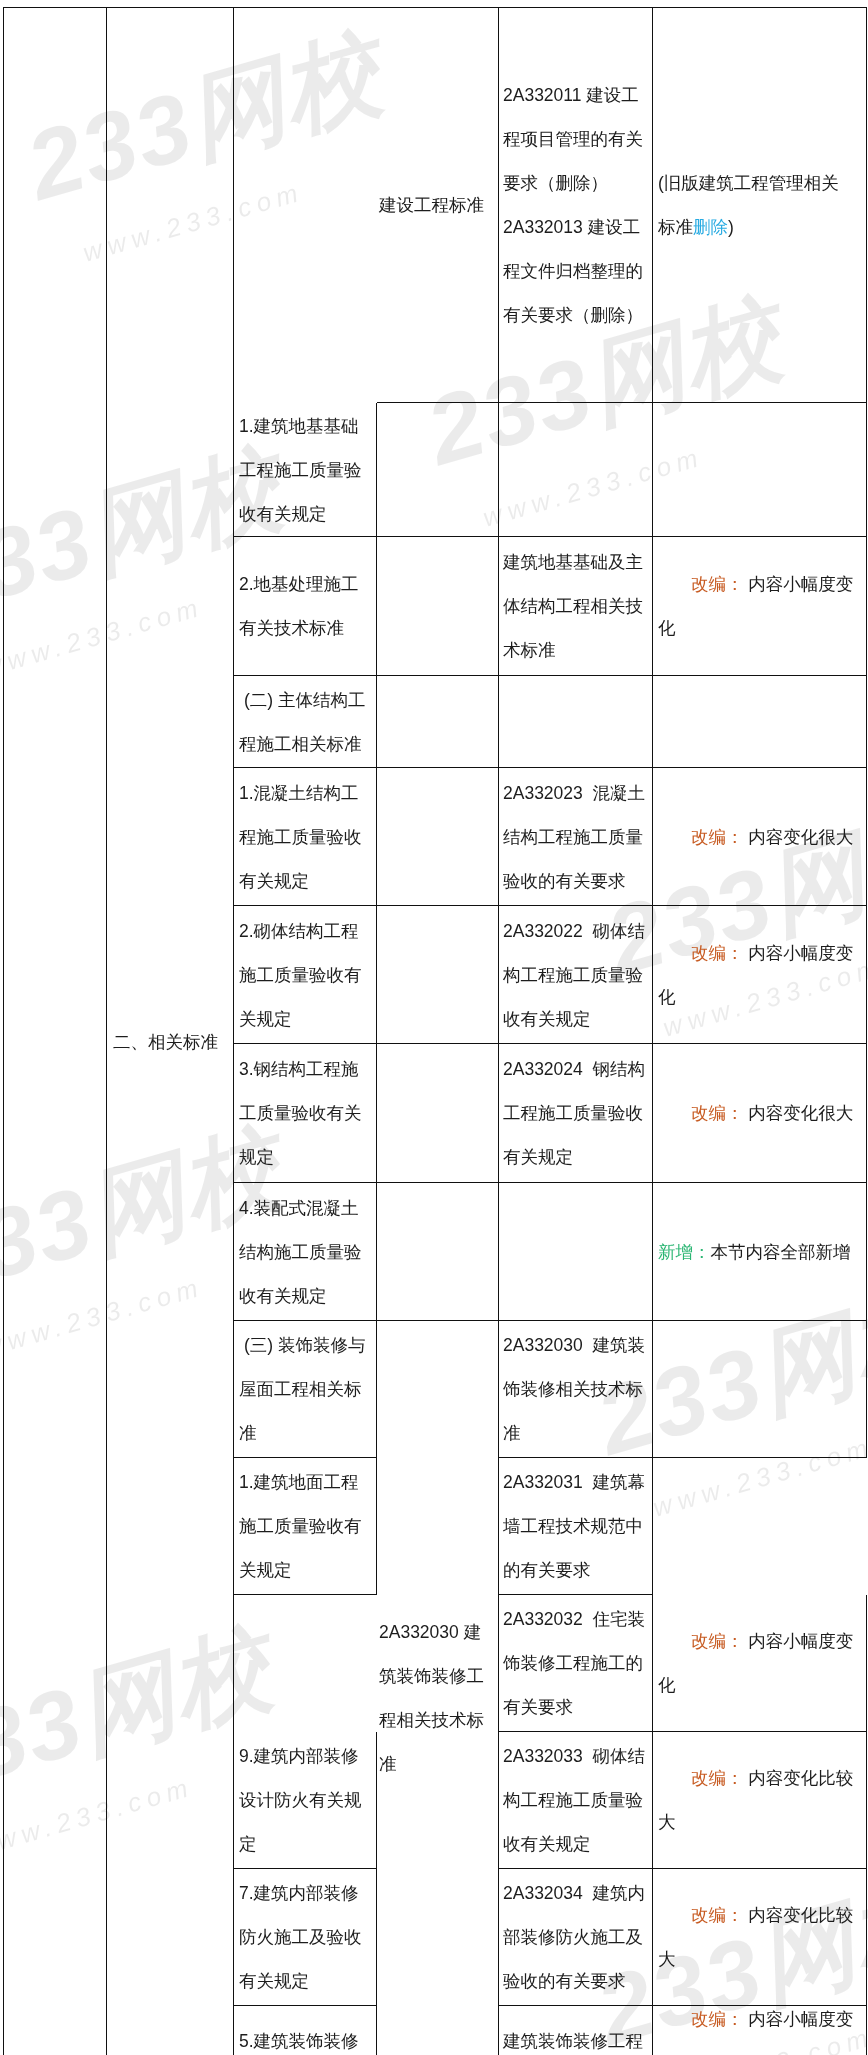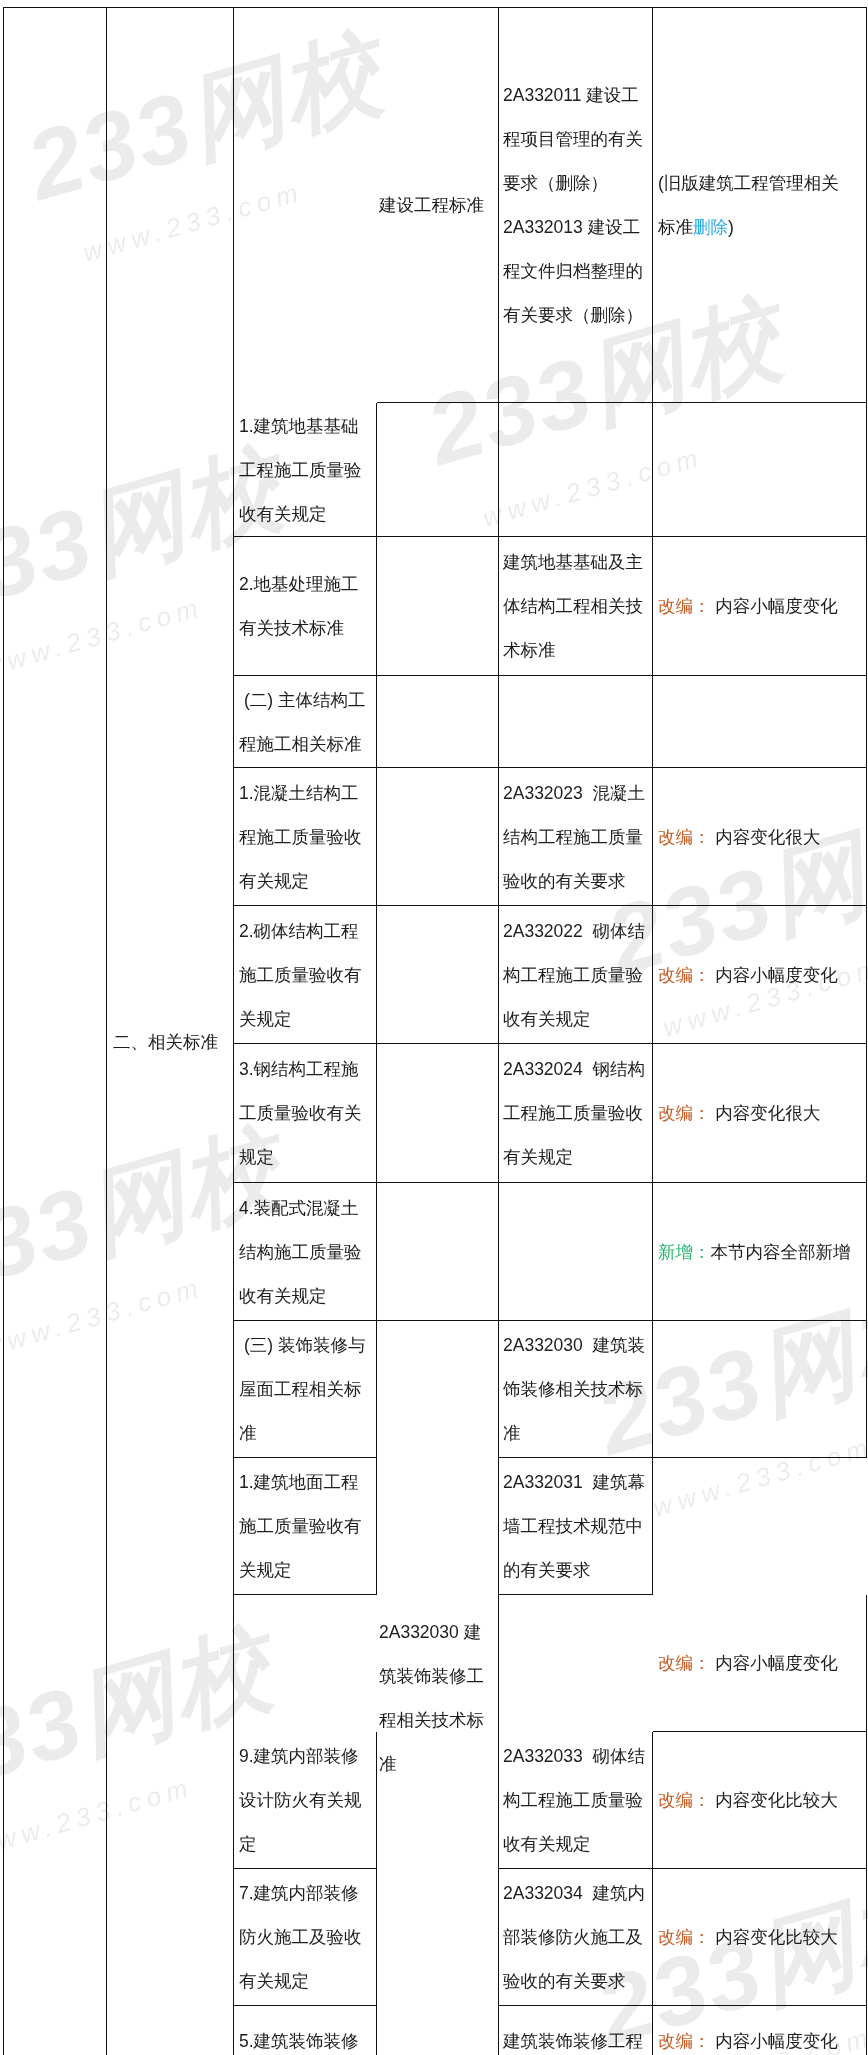--- a/index.html
+++ b/index.html
@@ -24,21 +24,21 @@
     border-right:1.5px solid #111;border-bottom:1.5px solid #111;
     display:flex;flex-direction:column;justify-content:center;
     overflow:hidden;white-space:pre-wrap;word-break:break-all;
     padding:0 4px;box-sizing:border-box;
   }
   .c2{padding:0 6px;}
   .c3{padding:0 5px;}
   .c4{padding:0 2px;white-space:pre-line;}
   .c5{padding:0 0 0 4px;}
   .c6{padding:0 10px 0 5px;}
-  .tag-orange{color:#c75b22;}
+  .tag-orange{color:#c75b22;margin-left:33px;}
   .tag-green{color:#2bb673;}
   .blue{color:#29abe2;}
 </style>
 </head>
 <body>
 
 <div class="page">
 
   <div class="wm" style="left:30px;top:55px">
     <div class="wm-big">233网校</div>
@@ -110,20 +110,21 @@
     </div>
     <div class="c c5" style="grid-column:5;grid-row:2"></div>
     <div class="c c5" style="grid-column:5;grid-row:3">建筑地基基础及主体结构工程相关技术标准</div>
     <div class="c c5" style="grid-column:5;grid-row:4"></div>
     <div class="c c5" style="grid-column:5;grid-row:5">2A332023  混凝土结构工程施工质量验收的有关要求</div>
     <div class="c c5" style="grid-column:5;grid-row:6">2A332022  砌体结构工程施工质量验收有关规定</div>
     <div class="c c5" style="grid-column:5;grid-row:7">2A332024  钢结构工程施工质量验收有关规定</div>
     <div class="c c5" style="grid-column:5;grid-row:8"></div>
     <div class="c c5" style="grid-column:5;grid-row:9">2A332030  建筑装饰装修相关技术标准</div>
     <div class="c c5" style="grid-column:5;grid-row:10">2A332031  建筑幕墙工程技术规范中的有关要求</div>
+    <div class="c c5" style="grid-column:5;grid-row:11">2A332032  住宅装饰装修工程施工的有关要求</div>
     <div class="c c5" style="grid-column:5;grid-row:12">2A332033  砌体结构工程施工质量验收有关规定</div>
     <div class="c c5" style="grid-column:5;grid-row:13">2A332034  建筑内部装修防火施工及验收的有关要求</div>
     <div class="c c5" style="grid-column:5;grid-row:14">建筑装饰装修工程</div>
 
     <div class="c c6" style="grid-column:6;grid-row:1">
       <div><span>(旧版建筑工程管理相关标准</span><span class="blue">删除</span><span>)</span></div>
     </div>
     <div class="c c6" style="grid-column:6;grid-row:2"></div>
     <div class="c c6" style="grid-column:6;grid-row:3">
       <div><span class="tag-orange">改编：</span><span> 内容小幅度变化</span></div>

